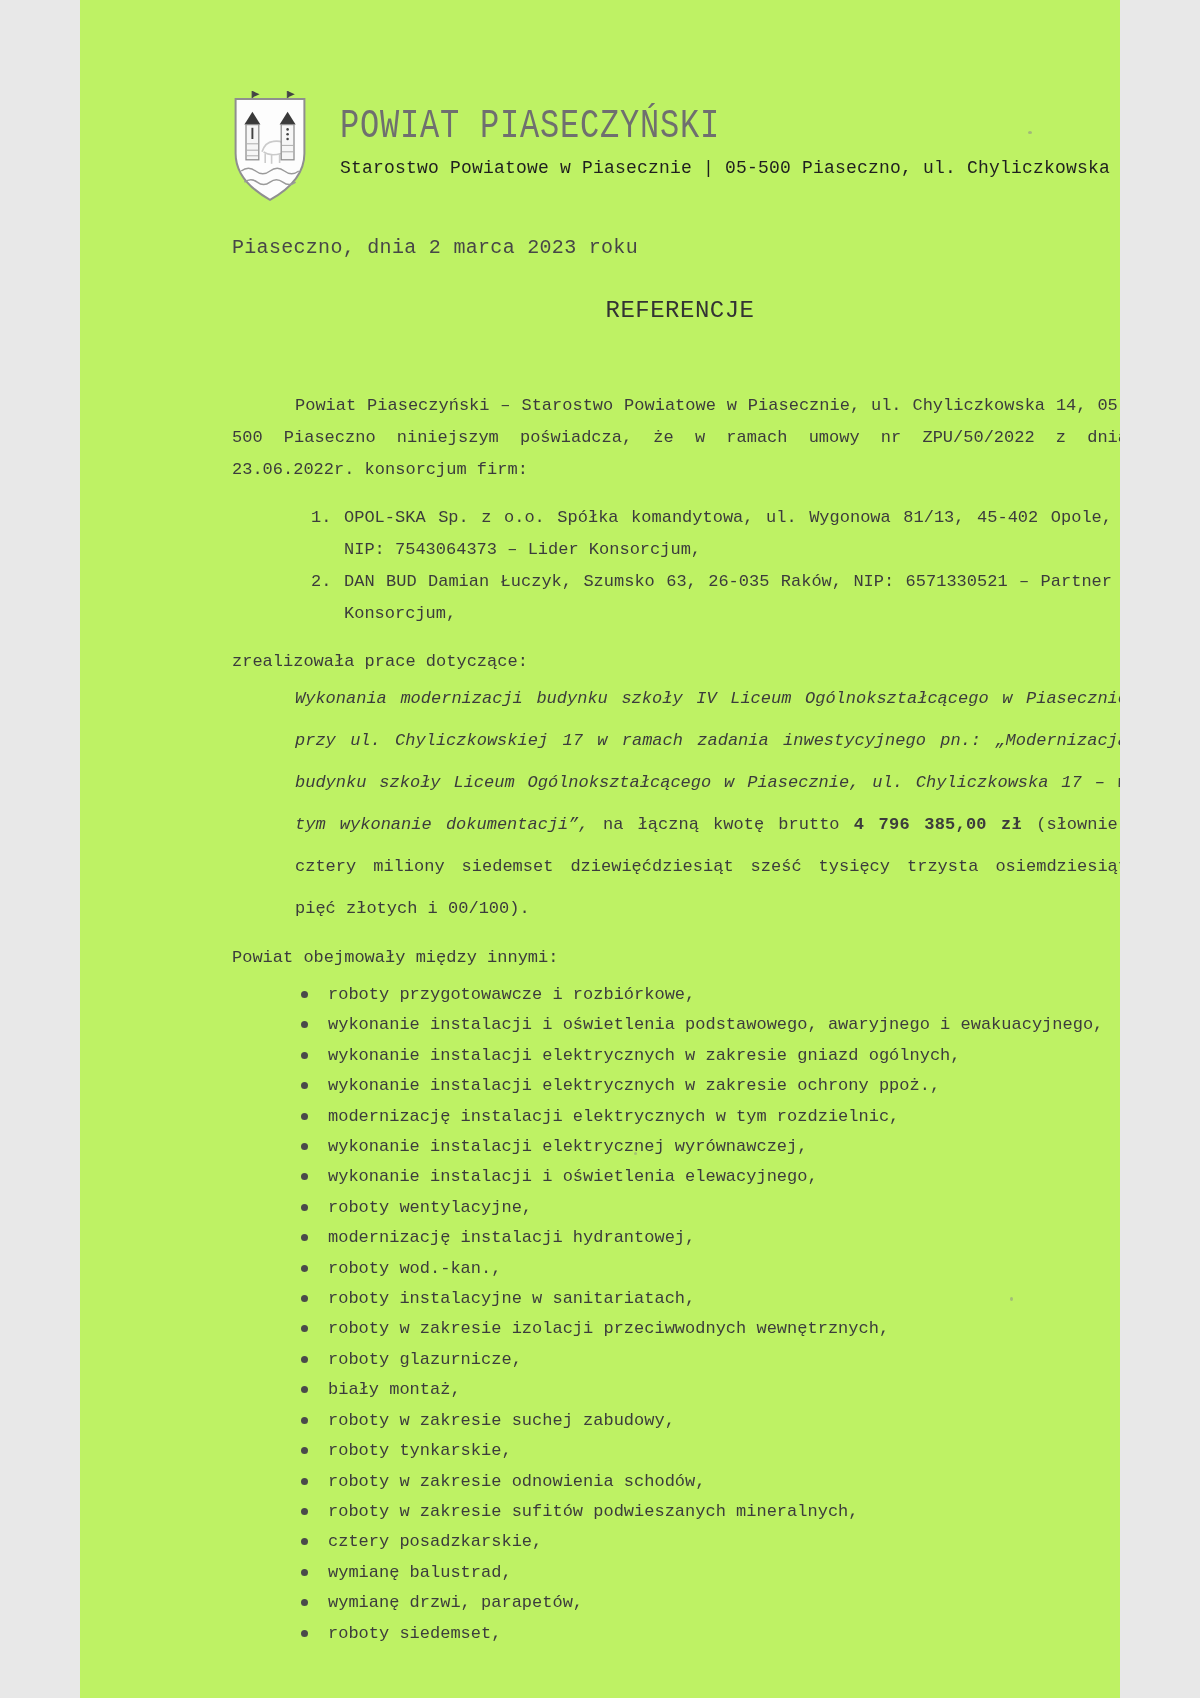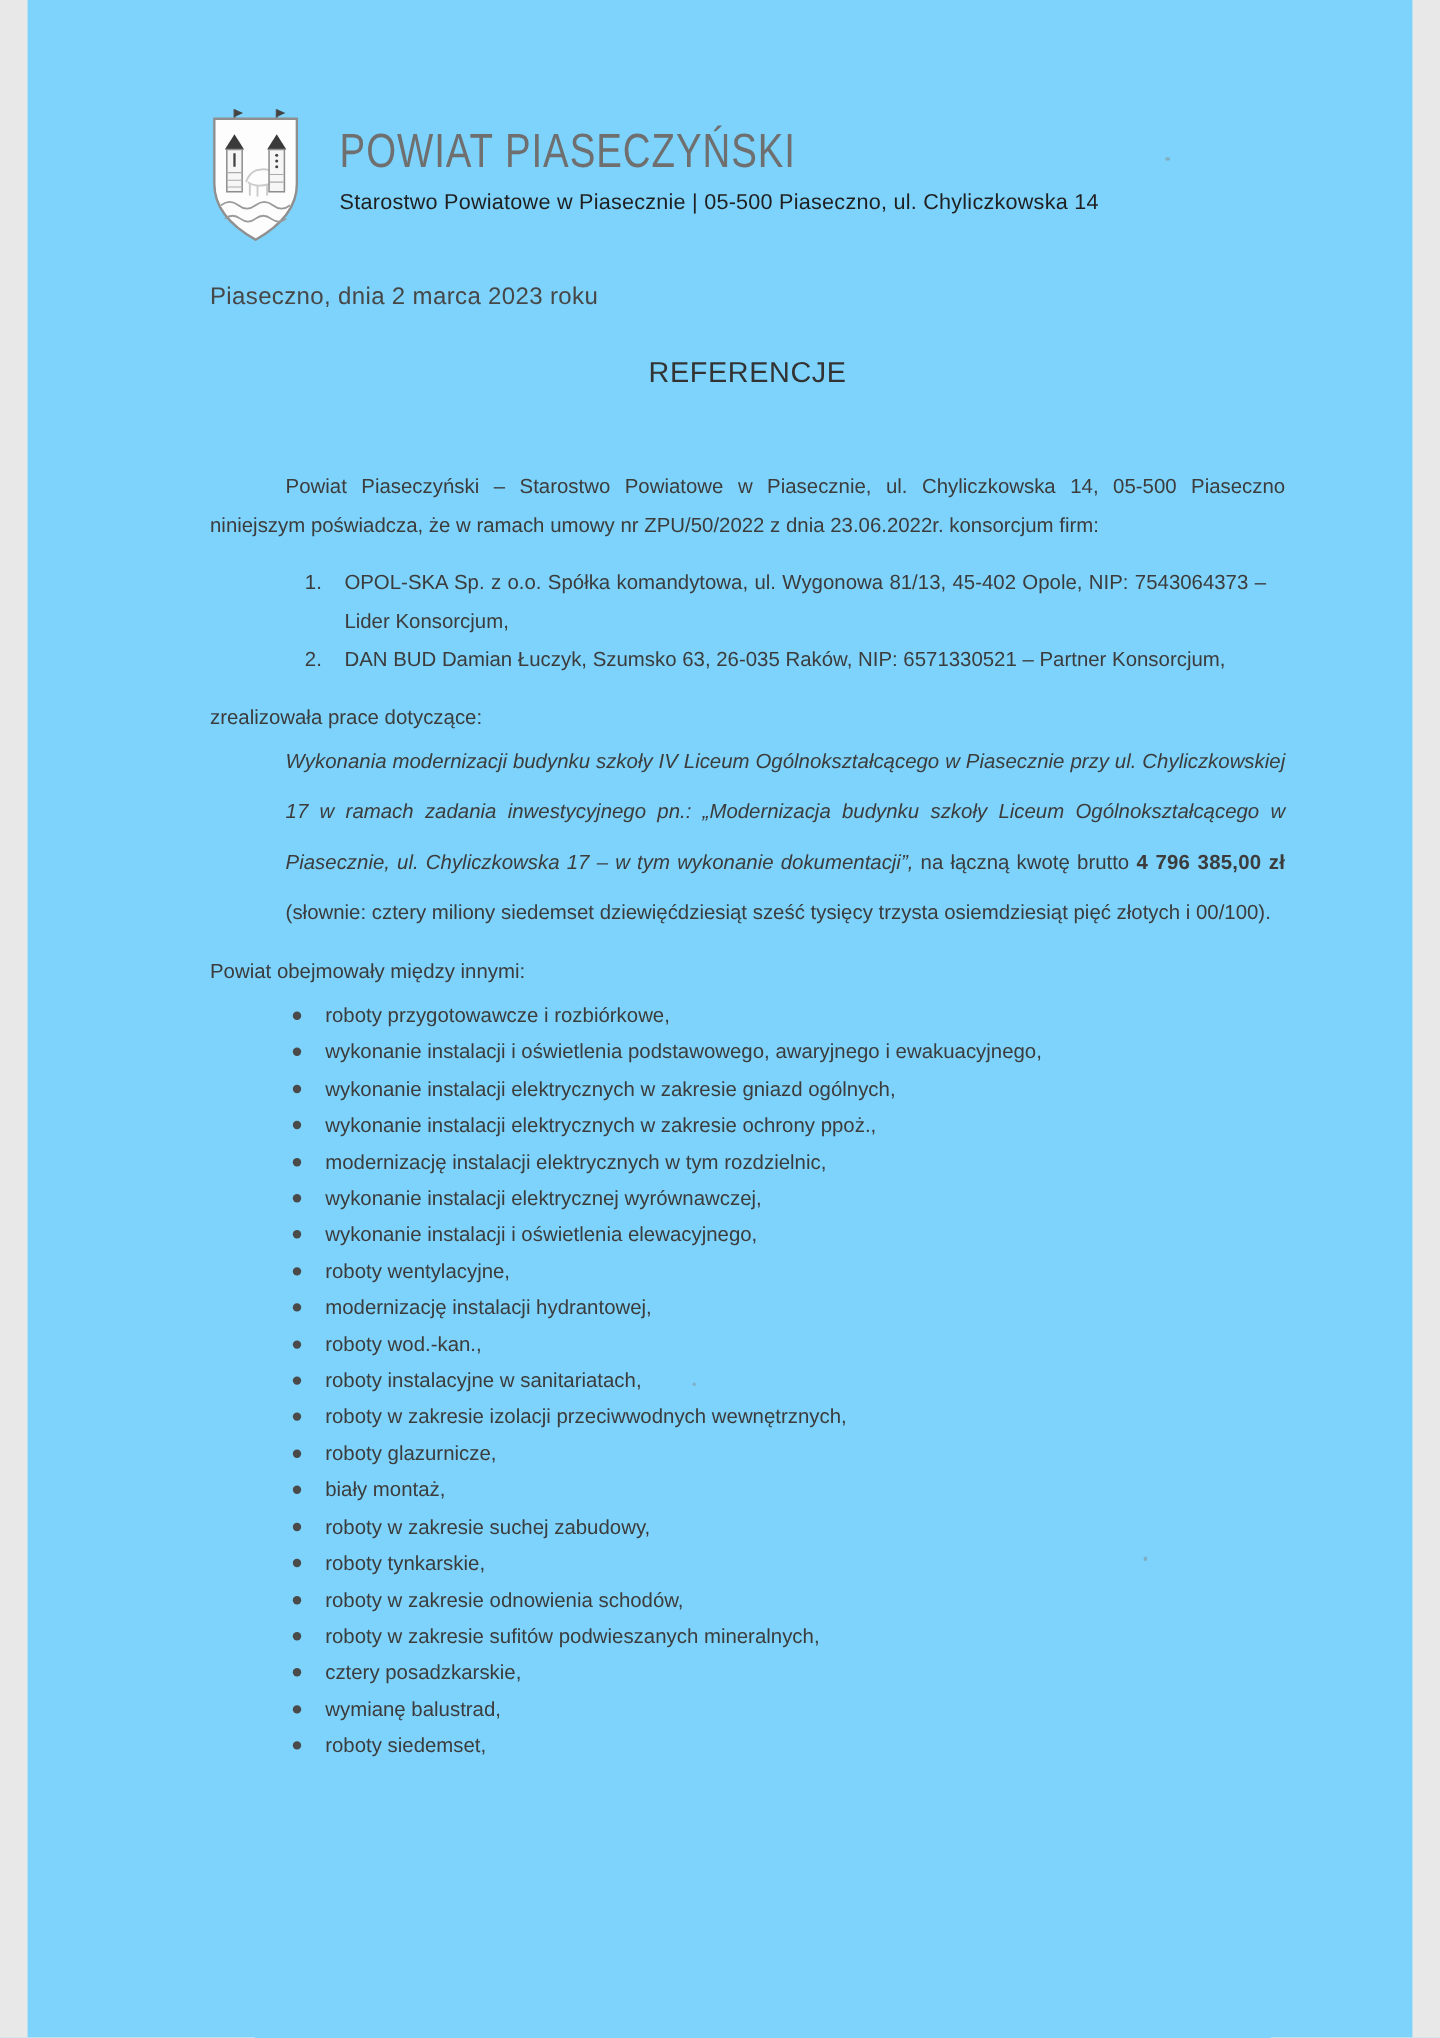--- a/index.html
+++ b/index.html
@@ -1,21 +1,21 @@
 <!DOCTYPE html>
 <html lang="pl"><head>
 <meta charset="utf-8">
 <style>
   html,body{margin:0;padding:0;background:#e8e8e8;}
   .page{
     position:relative;
-    width:1154px;height:1698px;
+    width:1040px;height:1698px;
     margin:0 auto;
-    background:#7dd3fc;
-    font-family:Liberation Sans, sans-serif;
+    background:#bef264;
+    font-family:Liberation Mono, monospace;
     color:#3e3e3e;
     overflow:hidden;
   }
   
   .header{position:absolute;top:86px;left:150px;display:flex;align-items:flex-start;}
   .crest{width:80px;height:122px;flex:0 0 auto;}
   .header-text{margin-left:30px;padding-top:18px;}
   .org-name{
     font-size:40px;
     color:#6f6f6f;
@@ -186,20 +186,21 @@
         <li>roboty tynkarskie,</li>
 
         <li>roboty w zakresie odnowienia schodów,</li>
 
         <li>roboty w zakresie sufitów podwieszanych mineralnych,</li>
 
         <li>cztery posadzkarskie,</li>
 
         <li>wymianę balustrad,</li>
 
+        <li>wymianę drzwi, parapetów,</li>
 
         <li>roboty siedemset,</li>
       </ul>
 
   </div>
 
   <div class="speck s1"></div>
   <div class="speck s2"></div>
   <div class="speck s3"></div>
 

